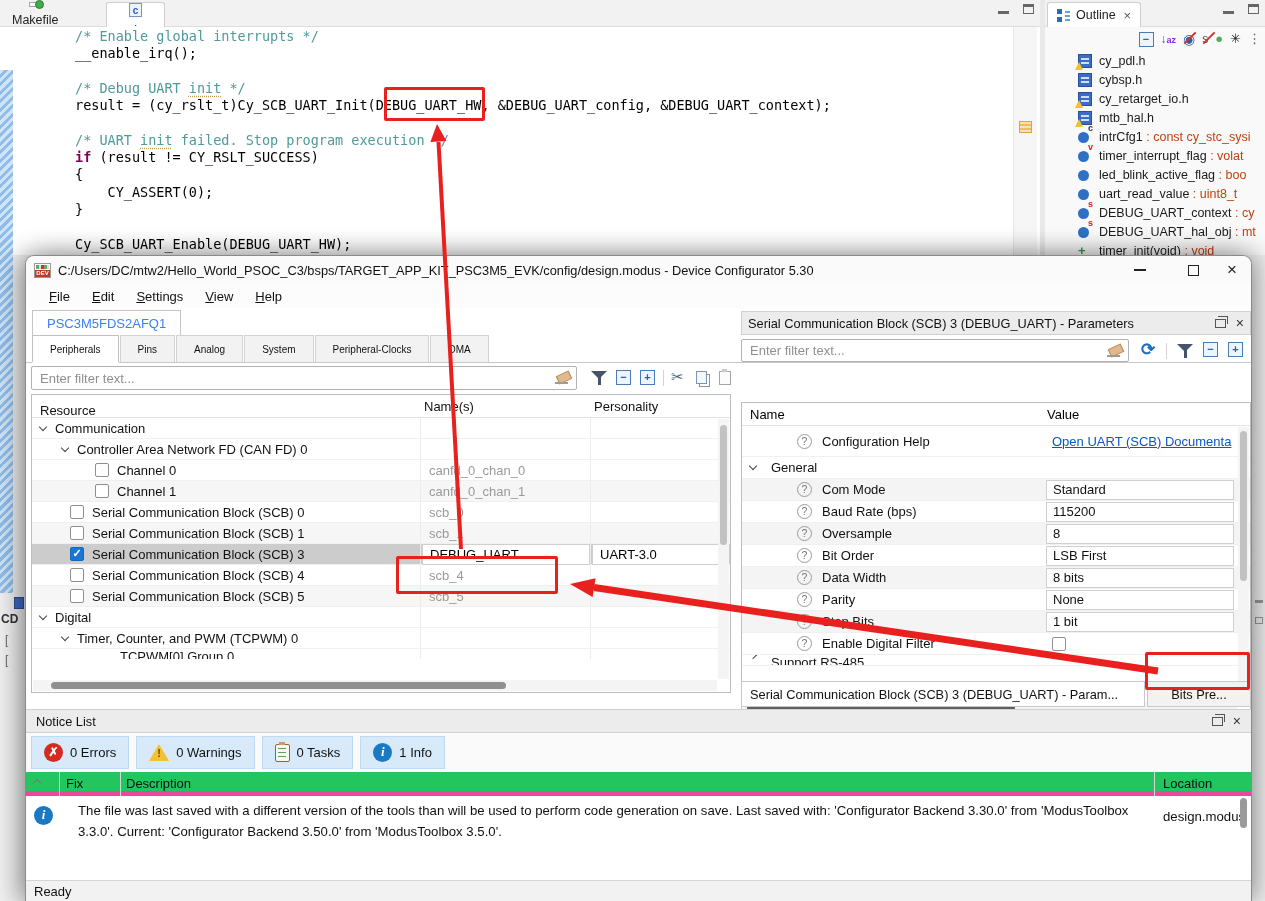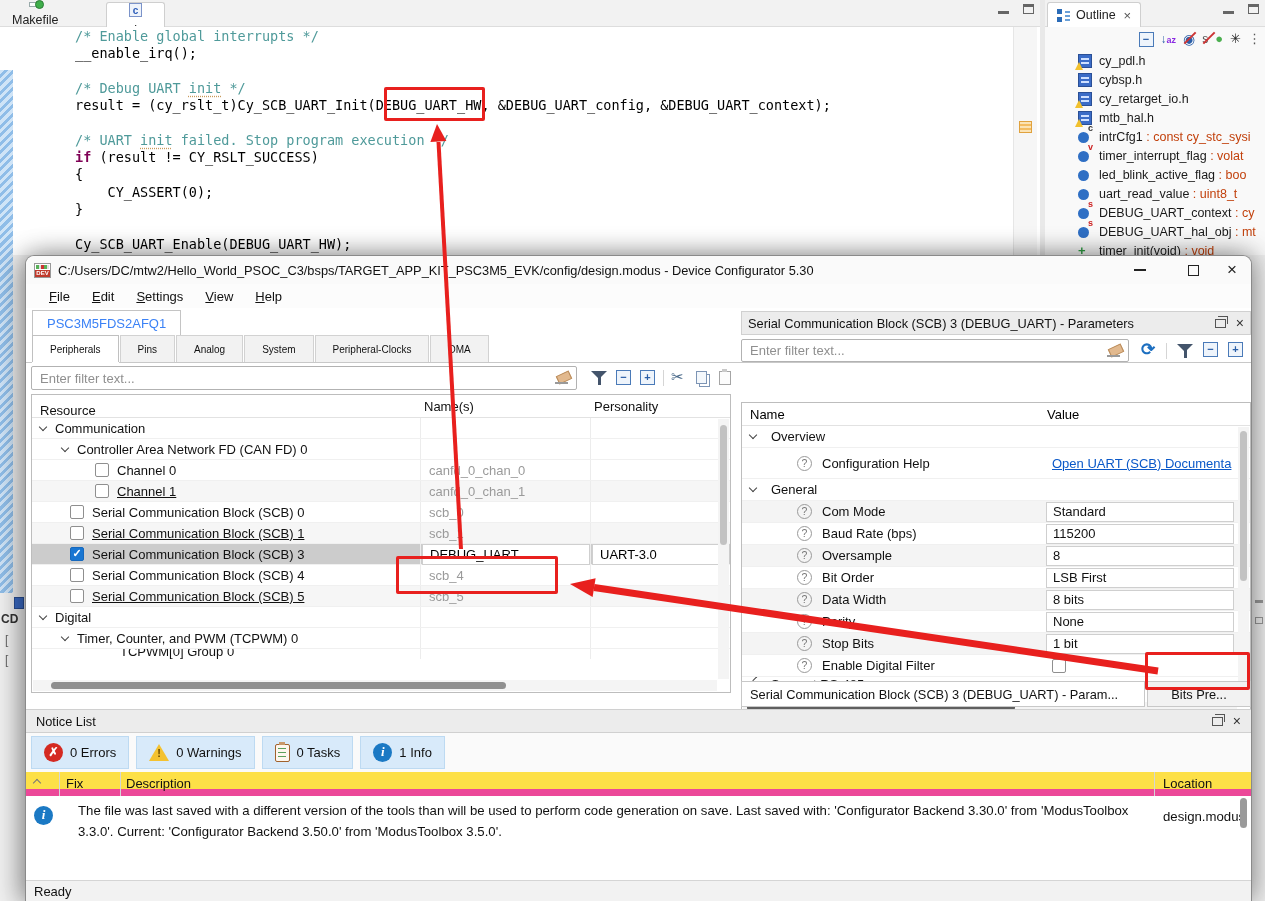--- a/index.html
+++ b/index.html
@@ -85,21 +85,21 @@
   .copyic { position:absolute; width:11px; height:13px; border:1.5px solid #7d95b5; background:#f4f8fc; box-shadow:3px 3px 0 -1px #fff, 3px 3px 0 0 #7d95b5; }
   .pasteic { position:absolute; width:12px; height:14px; border:1.5px solid #a5a5a5; background:#fcfcfc; }
   .pasteic::before { content:""; position:absolute; left:2px; top:-3px; width:5px; height:3px; background:#c9c9c9; }
   .vsep { position:absolute; width:1px; background:#d5d5d5; }
 
   
   .lp-tablebox { position:absolute; left:5px; top:138px; width:700px; height:299px; border:1px solid #bdbdbd; background:#fff; overflow:hidden; }
   .lp-header { position:relative; height:23px; border-bottom:1px solid #e2e2e2; font-size:13px; color:#111; background:#fff; }
   .lp-rows { position:relative; height:262px; overflow:hidden; }
   .trow { position:relative; height:21px; display:flex; align-items:center; font-size:13px; color:#111; }
-  .trow.alt { background:#f6f6f6;text-decoration:underline; }
+  .trow.alt { background:#f6f6f6; }
   .trow.sel { background:#cccccc; }
   .chev { display:inline-block; width:6px; height:6px; border-right:1.7px solid #444; border-bottom:1.7px solid #444; transform:rotate(45deg); margin:-3px 9px 0 0; flex:none; }
   .cb { width:14px; height:14px; border:1px solid #8f8f8f; border-radius:2px; background:#fff; margin-right:8px; flex:none; position:relative; }
   .cb.on { background:#1976d2; border-color:#1668bd; }
   .cb.on::after { content:"✓"; position:absolute; left:1.5px; top:-1px; color:#fff; font-size:11px; font-weight:bold; }
   .namecell { position:absolute; left:390px; width:168px; height:21px; display:flex; align-items:center; padding-left:7px; font-size:13px; color:#9a9a9a; }
   .perscell { position:absolute; left:560px; width:130px; height:21px; display:flex; align-items:center; padding-left:7px; font-size:13px; color:#111; }
   .cellbox { background:#fff; border:1px solid #cfcfcf; color:#000; }
   .gridv { position:absolute; top:0; width:1px; height:100%; background:#ececec; }
   .hsb { position:absolute; height:11px; background:#f4f4f4; }
@@ -126,21 +126,21 @@
   .nt-header { position:absolute; left:0; top:453px; width:100%; height:24px; background:#ececec; border-top:1px solid #d0d0d0; border-bottom:1px solid #d0d0d0; display:flex; align-items:center; padding:0 10px; font-size:12.8px; color:#111; }
   .nt-badges { position:absolute; left:0; top:477px; width:100%; height:39px; background:#fafafa; display:flex; align-items:center; gap:7px; padding-left:5px; }
   .badge { height:33px; display:flex; align-items:center; gap:7px; padding:0 12px; background:#d8eafa; border:1px solid #bddaf2; font-size:13px; color:#111; }
   .ic-err { width:19px; height:19px; border-radius:50%; background:#d42a22; color:#fff; font-weight:bold; font-size:12px; text-align:center; line-height:19px; }
   .ic-warn { position:relative; width:0; height:0; border-left:10px solid transparent; border-right:10px solid transparent; border-bottom:17px solid #f4c231; }
   .ic-warn::after { content:"!"; position:absolute; left:-2px; top:3px; font-size:11px; font-weight:bold; color:#6b4a00; }
   .ic-task { position:relative; width:15px; height:18px; border:1.5px solid #a0622d; background:#fdf6ee; border-radius:2px; }
   .ic-task::before { content:""; position:absolute; left:3px; top:-3px; width:6px; height:3px; background:#c8986a; }
   .ic-task::after { content:""; position:absolute; left:2px; top:3px; width:8px; height:1.5px; background:#5aa05a; box-shadow:0 4px 0 #5aa05a, 0 8px 0 #5aa05a; }
   .ic-info { width:19px; height:19px; border-radius:50%; background:#1b79c4; color:#fff; font-weight:bold; font-style:italic; font-size:13px; text-align:center; line-height:18px; font-family:"Liberation Serif",serif; }
-  .nt-colhdr { position:absolute; left:0; top:516px; width:100%; height:24px; background:#fde047; border-bottom:7px solid #ec4899; font-size:13px; color:#111;text-align:center; }
+  .nt-colhdr { position:absolute; left:0; top:516px; width:100%; height:24px; background:#22c55e; border-bottom:5px solid #ec4899; font-size:13px; color:#111;text-align:center; }
   .nt-row { position:absolute; left:0; top:540px; width:100%; height:46px; background:#fff; font-size:13.2px; color:#111; }
   .sortup { display:inline-block; width:6px; height:6px; border-left:1.5px solid #777; border-top:1.5px solid #777; transform:rotate(45deg); }
   .statusbar { position:absolute; left:0; top:624px; width:100%; height:22px; background:#f2f2f2; border-top:1px solid #d5d5d5; display:flex; align-items:center; padding-left:8px; font-size:13px; color:#111; }
 
   
   .anno-rect { position:absolute; border:3.5px solid #e8201e; border-radius:2px; z-index:50; }
   #anno-svg { position:absolute; left:0; top:0; width:1265px; height:901px; z-index:49; pointer-events:none; }
 </style>
 </head>
 <body>
@@ -385,21 +385,21 @@
             <span>Digital</span>
             <span class="gridv" style="left: 388px;"></span>
             <span class="gridv" style="left: 558px;"></span>
           </div>
           <div class="trow" style="padding-left: 30px; border-bottom: 1px solid rgb(240, 240, 240);">
             <span class="chev"></span>
             <span>Timer, Counter, and PWM (TCPWM) 0</span>
             <span class="gridv" style="left: 388px;"></span>
             <span class="gridv" style="left: 558px;"></span>
           </div>
-          <div class="trow" style="height: 10px; overflow: hidden; align-items: flex-end; padding-left: 88px;">
+          <div class="trow" style="height: 10px; overflow: hidden; align-items: flex-start; padding-left: 88px;">
             <span>TCPWM[0] Group 0</span>
             <span class="gridv" style="left: 388px;"></span>
             <span class="gridv" style="left: 558px;"></span>
           </div>
         </div>
       <div class="hsb" style="left:1px;right:13px;bottom:1px;">
           <div class="thumb" style="left:18px;width:455px;"></div>
         </div>
       <div class="vsb" style="top:24px;bottom:13px;right:1px;">
           <div class="thumb" style="top:6px;height:120px;"></div>
@@ -420,24 +420,20 @@
         <span class="funnel" style="left:436px;top:4px;"></span>
         <span class="bx abs" style="left:462px;top:3px;">−</span>
         <span class="bx abs" style="left:487px;top:3px;">+</span>
       </div>
       <div class="rp-tablebox">
         <div class="rp-hdr">
           <span class="abs" style="left:8px;top:4px;">Name</span>
           <span class="abs" style="left:305px;top:4px;">Value</span>
         </div>
         <div id="param-rows" style="position:relative;height:266px;overflow:hidden;">
-            <div class="prow" style="height: 22px; border-bottom: 1px solid rgb(240, 240, 240);">
-              <span class="chev" style="margin-left: 8px;"></span>
-              <span style="padding-left: 6px;">Overview</span>
-            </div>
             <div class="prow" style="height: 31px; border-bottom: 1px solid rgb(240, 240, 240);">
               <span class="helpq">?</span>
               <span style="padding-left: 80px;">Configuration Help</span>
               <span class="pval">
                 <span class="plink">Open UART (SCB) Documenta</span>
               </span>
             </div>
             <div class="prow" style="height: 22px; border-bottom: 1px solid rgb(240, 240, 240);">
               <span class="chev" style="margin-left: 8px;"></span>
               <span style="padding-left: 6px;">General</span>

